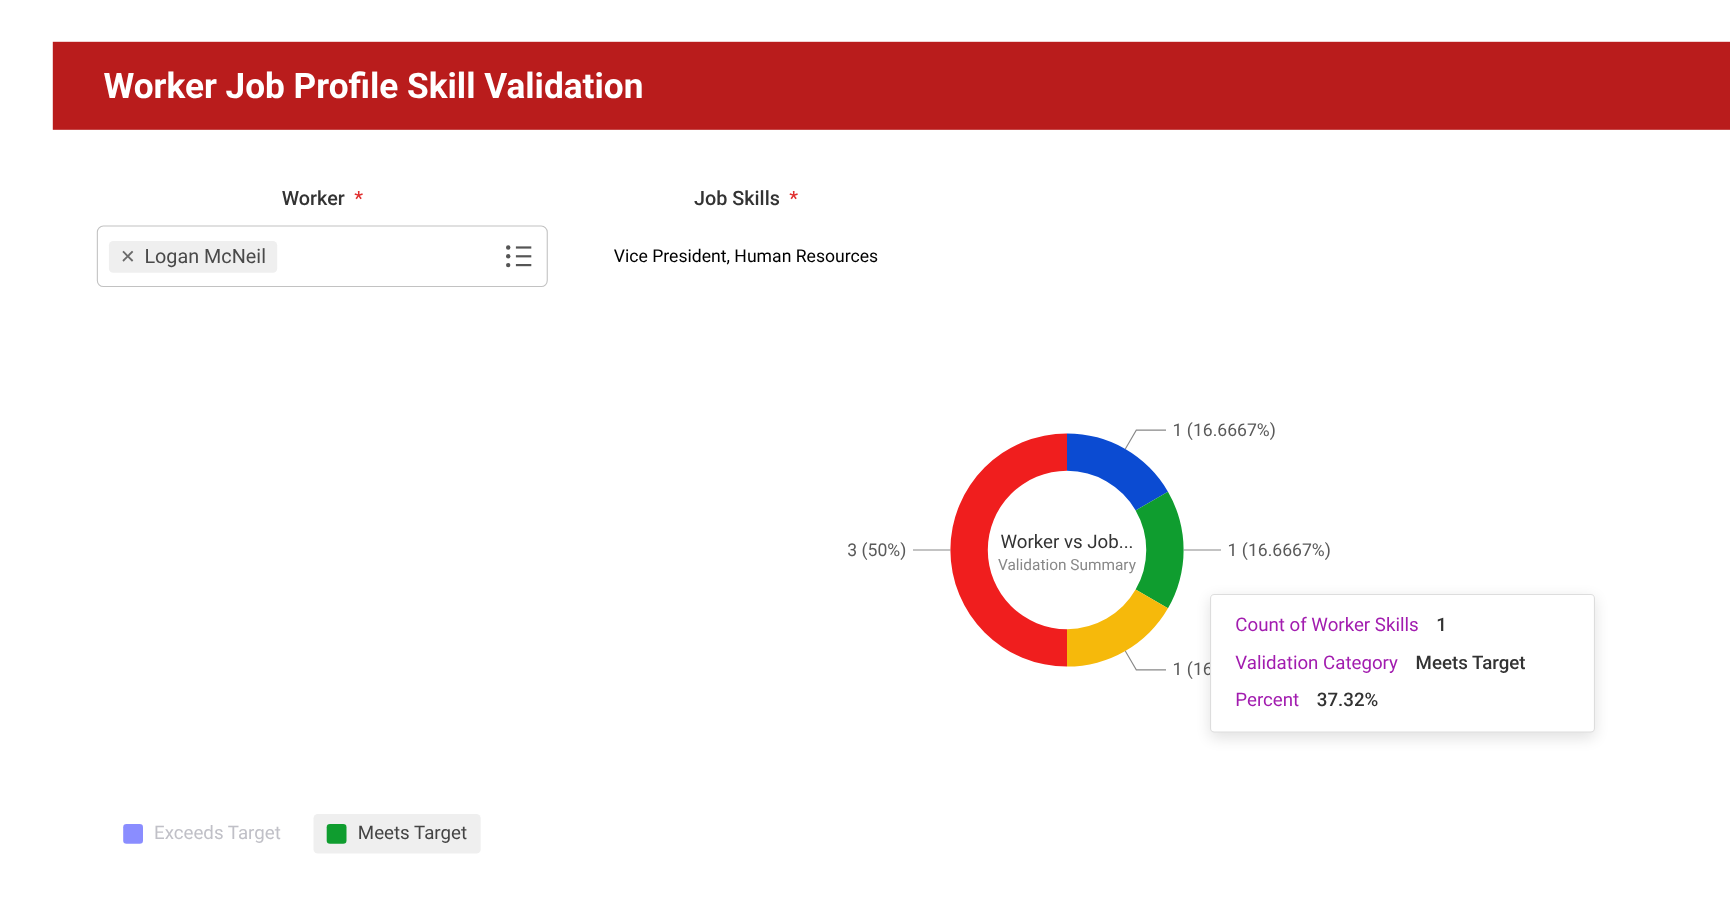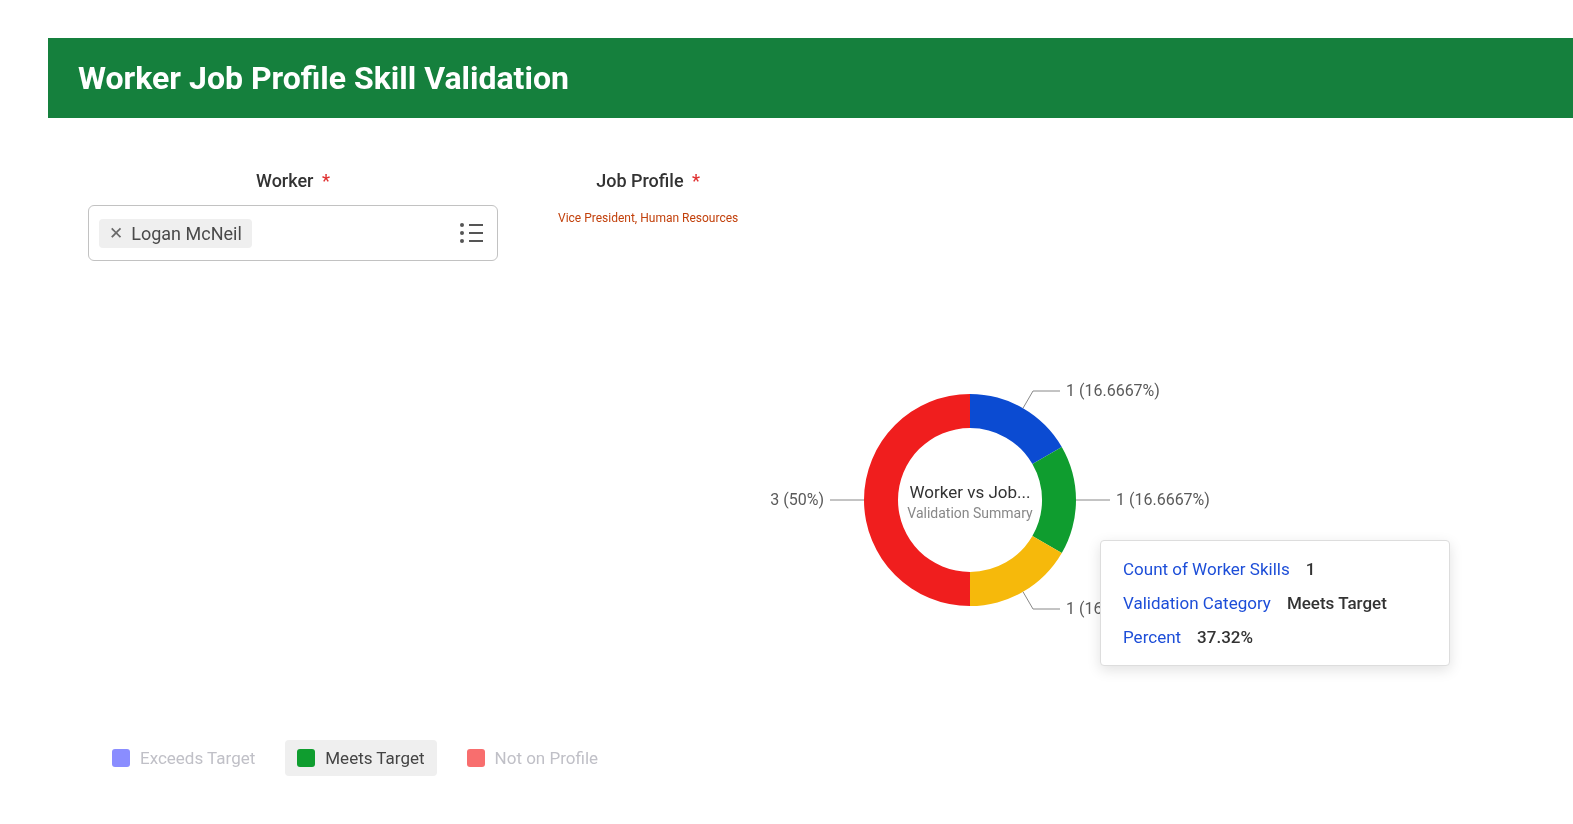--- a/index.html
+++ b/index.html
@@ -8,24 +8,24 @@
     background: #fff;
     width: 1573px;
     height: 824px;
     position: relative;
     overflow: hidden;
   }
   .header-bar {
     position: absolute;
     top: 38px; left: 48px; right: 0;
     height: 80px;
-    background: #15803d;
+    background: #b91c1c;
     display: flex;
     align-items: center;
-    padding-left: 30px;
+    padding-left: 46px;
   }
   .header-title {
     color: #fff;
     font-size: 32px;
     font-weight: 700;
   }
   .form-row {
     position: absolute;
     top: 170px;
     left: 88px;
@@ -60,23 +60,24 @@
     margin-left: auto;
     color: #555;
     display: flex; flex-direction: column; gap: 4px;
     cursor: pointer;
     padding: 4px;
   }
   .list-icon .row { display: flex; align-items: center; gap: 5px; }
   .list-icon .dot { width: 4px; height: 4px; background: #555; border-radius: 50%; }
   .list-icon .bar { width: 14px; height: 2px; background: #555; }
   .job-profile-value {
-    font-size: 12px;
-    color: #c2410c;
+    font-size: 16px;
+    color: #000000;
     padding-top: 6px;
+    margin-top: 12px;
   }
   .chart-wrap {
     position: absolute;
     left: 770px;
     top: 360px;
     width: 700px;
     height: 320px;
   }
   .chart-wrap svg { overflow: visible; }
   .slice-label {
@@ -99,21 +100,21 @@
     font-size: 17px;
     color: #555;
   }
   .tooltip .trow {
     display: flex;
     margin-bottom: 14px;
     justify-content: flex-start;
     gap: 16px;
   }
   .tooltip .trow:last-child { margin-bottom: 0; }
-  .tooltip .tlabel { color: #1d4ed8; }
+  .tooltip .tlabel { color: #a21caf; }
   .tooltip .tval { color: #333; font-weight: 500; }
   .legend {
     position: absolute;
     bottom: 48px;
     left: 100px;
     display: flex;
     gap: 18px;
     align-items: flex-start;
   }
   .legend-item {
@@ -160,21 +161,21 @@
           </div>
         <div class="row">
             <span class="dot"></span>
             <span class="bar"></span>
           </div>
       </div>
     </div>
   </div>
   <div class="form-group">
     <div class="form-label">
-      <span>Job Profile</span>
+      <span>Job Skills</span>
       <span class="req">*</span>
     </div>
     <div class="job-profile-value">Vice President, Human Resources</div>
   </div>
 </div>
 
 <div class="chart-wrap">
   <svg width="700" height="320" viewBox="0 0 700 320">
     <g transform="translate(200,140)">
 
@@ -222,17 +223,13 @@
 
 <div class="legend">
   <div class="legend-item dim">
     <span class="swatch" style="background:#8a8dff"></span>
     <span>Exceeds Target</span>
   </div>
   <div class="legend-item active">
     <span class="swatch" style="background:#0f9d2f"></span>
     <span>Meets Target</span>
   </div>
-  <div class="legend-item dim">
-    <span class="swatch" style="background:#f86e6e"></span>
-    <span>Not on Profile</span>
-  </div>
 </div>
 
 </body></html>

